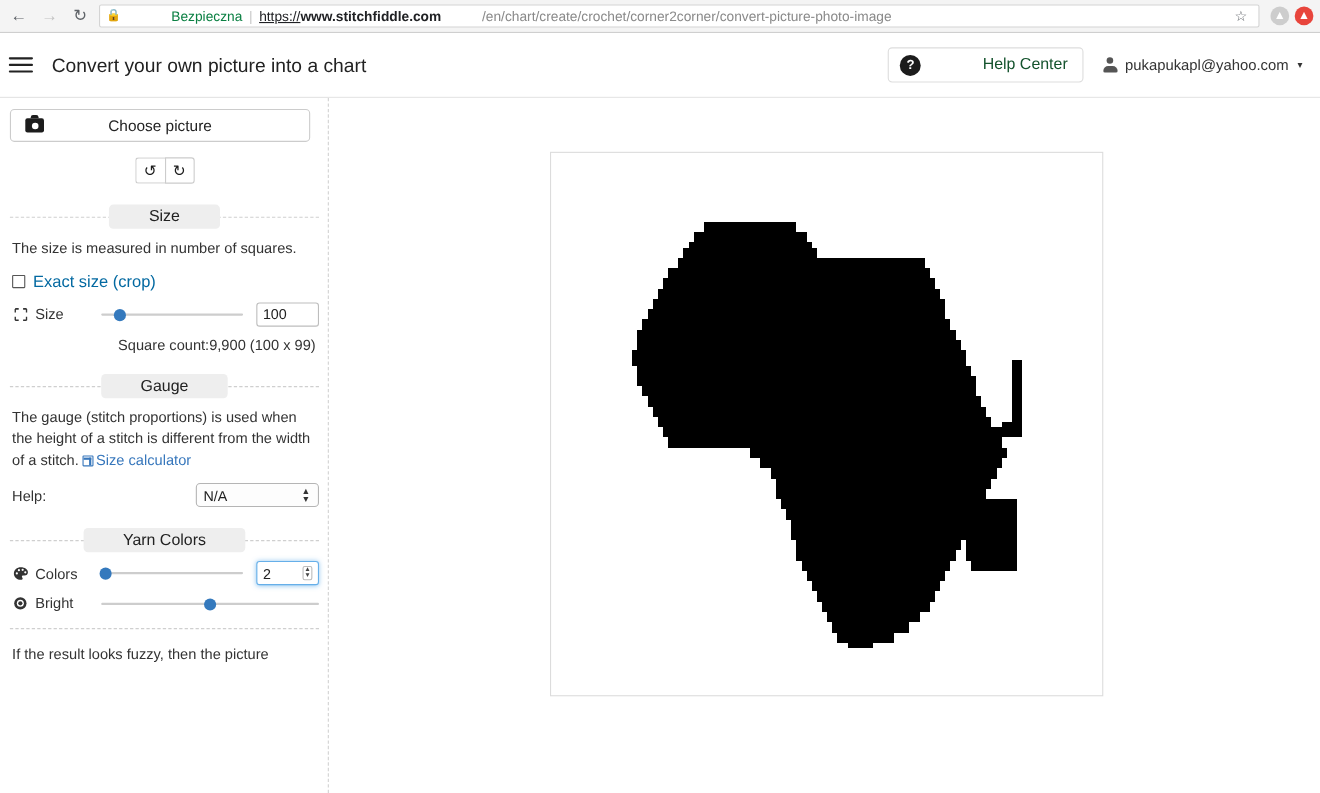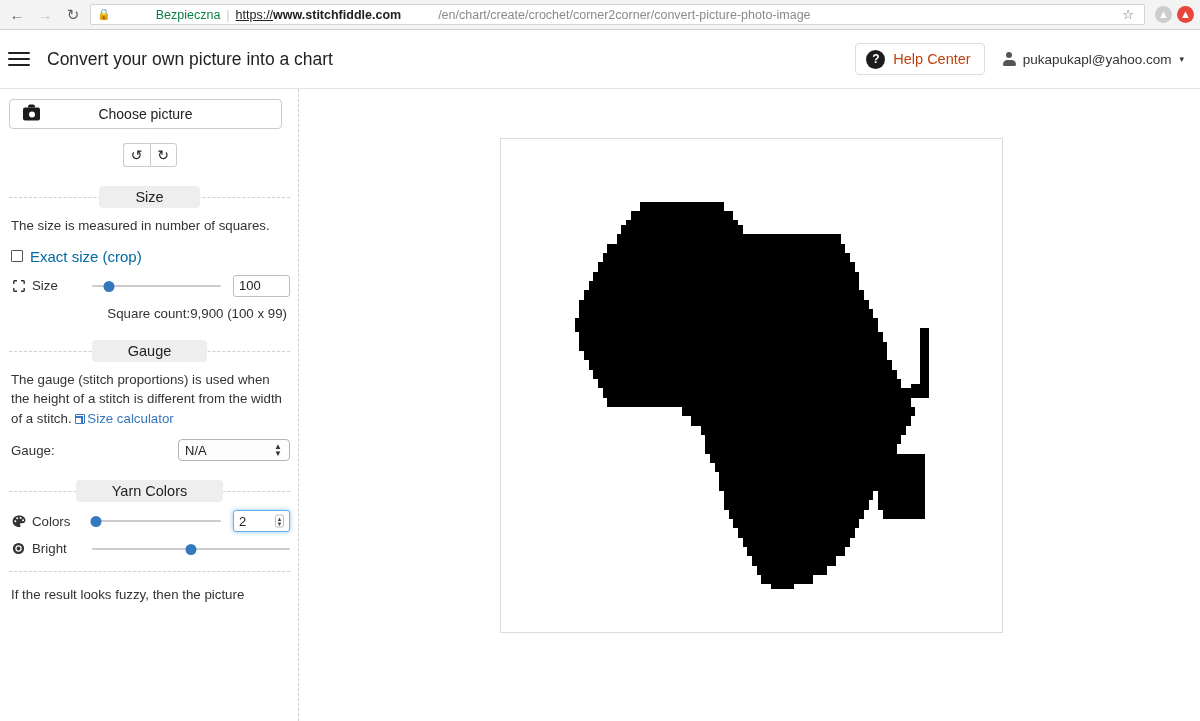--- a/index.html
+++ b/index.html
@@ -88,21 +88,21 @@
     height: 32px; padding: 0 13px 0 10px;
     background: #fff; cursor: pointer;
   }
   .q-badge {
     width: 19px; height: 19px; border-radius: 50%;
     background: #1c1c1c; color: #fff;
     font-size: 12px; font-weight: bold;
     display: flex; align-items: center; justify-content: center;
     line-height: 1;
   }
-  #help-label { font-size: 14.5px; color: #c2410c; }
+  #help-label { font-size: 14.5px; color: #14532d; margin-left: 48px; }
   #account {
     display: flex; align-items: center; gap: 7px;
     margin-left: 18px; cursor: pointer; font-size: 13.5px; color: #333;
   }
   .person-icon { display: inline-block; position: relative; width: 13px; height: 14px; }
   .person-icon::before {
     content: ""; position: absolute; left: 3.5px; top: 0;
     width: 6px; height: 6px; border-radius: 50%; background: #555;
   }
   .person-icon::after {
@@ -365,21 +365,21 @@
     </div>
 
     <div class="section-head">
       <span>Gauge</span>
     </div>
     <p class="para">
       <span>The gauge (stitch proportions) is used when the height of a stitch is different from the width of a stitch.</span>
       <span class="ext-icon"></span><a class="link">Size calculator</a>
     </p>
     <div class="gauge-row">
-      <span class="gauge-label">Gauge:</span>
+      <span class="gauge-label">Help:</span>
       <span class="gauge-select">
         <span>N/A</span>
         <span class="sel-caret">▲<br>▼</span>
       </span>
     </div>
 
     <div class="section-head">
       <span>Yarn Colors</span>
     </div>
 

